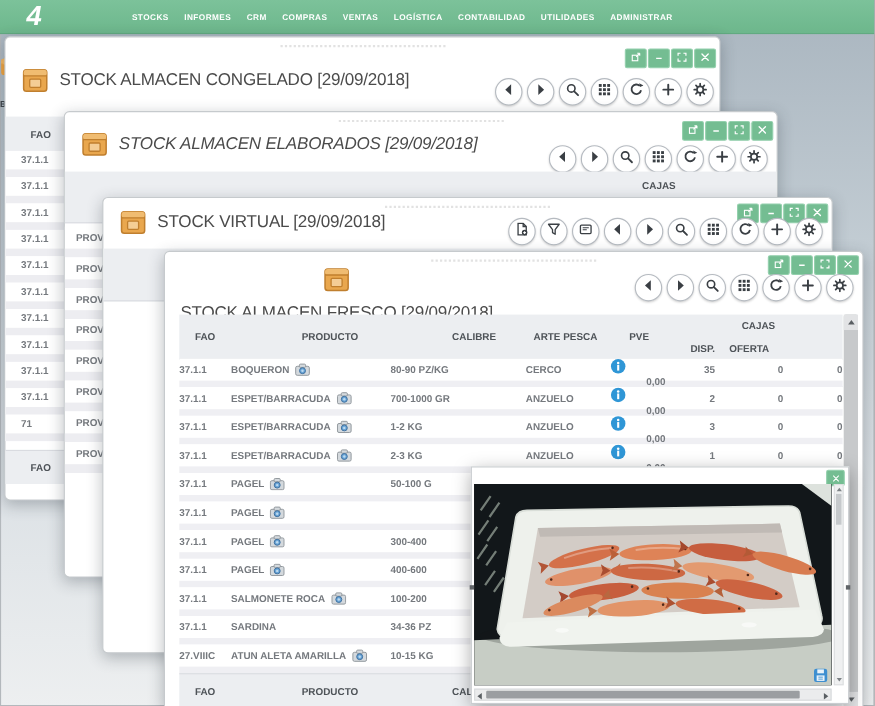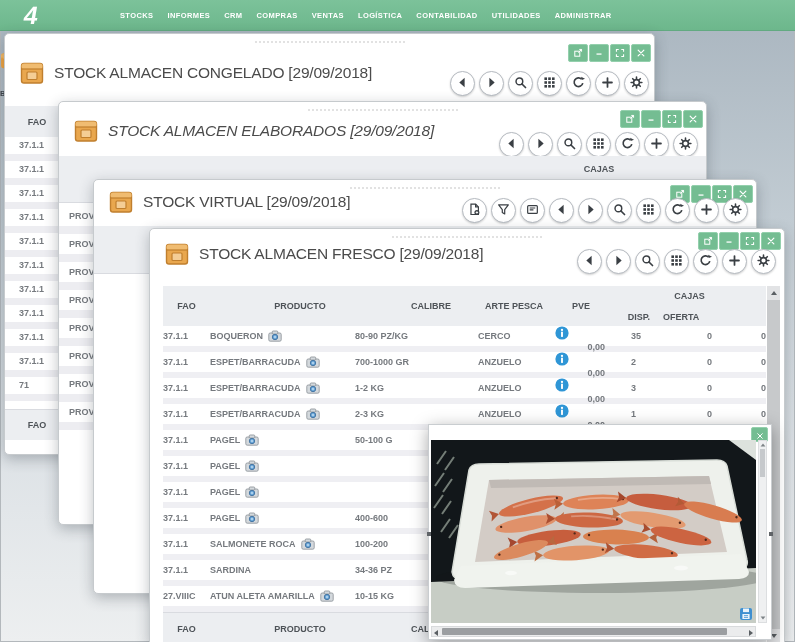--- a/index.html
+++ b/index.html
@@ -21,21 +21,21 @@
   
   .window{position:absolute;background:#fff;border:1px solid #c6cacd;border-radius:5px;
     box-shadow:0 4px 14px rgba(40,50,60,.30);}
   .w1{left:4px;top:33px;width:649px;height:420px;z-index:10;}
   .w2{left:58px;top:101px;width:647px;height:422px;z-index:11;}
   .w3{left:93px;top:179px;width:662px;height:413px;z-index:12;}
   .w4{left:149px;top:228px;width:634px;height:414px;z-index:13;border-radius:5px 5px 0 0;}
   .dots{position:absolute;top:7px;left:50%;transform:translateX(-50%);width:150px;height:0;
     border-top:2px dotted #e2e2e2;}
   .trow{position:absolute;left:14px;display:flex;align-items:center;gap:9px;}
-  .w1 .trow{top:26px;} .w2 .trow{top:16px;font-style:italic;} .w3 .trow{top:9px;} .w4 .trow{top:12px;}
+  .w1 .trow{top:26px;} .w2 .trow{top:16px;font-style:italic;} .w3 .trow{top:9px;} .w4 .trow{top:12px;flex-direction:column;}
   .wicon svg{width:26px;height:26px;display:block;}
   .wtitle{font-size:15.5px;color:#4b4b4b;letter-spacing:-.2px;white-space:nowrap;}
   .wctrls{position:absolute;display:flex;gap:1px;}
   .w1 .wctrls{top:10px;right:3px;} .w2 .wctrls{top:8px;right:3px;}
   .w3 .wctrls{top:5px;right:3px;}  .w4 .wctrls{top:3px;right:3px;}
   .wbtn{width:18px;height:16px;background:#74bd92;border:1px solid #94d0ad;border-radius:2px;
     display:flex;align-items:center;justify-content:center;cursor:pointer;}
   .wbtn svg{width:10px;height:10px;}
   .toolbar{position:absolute;display:flex;gap:4px;}
   .w1 .toolbar{top:37px;right:5px;} .w2 .toolbar{top:30px;right:8px;}
@@ -68,21 +68,21 @@
   .h-oferta{left:500px;width:49px;top:26px;text-align:left;}
   .h-vend{left:552px;width:51px;top:26px;text-align:right;margin-top:32px;}
   .w4 .rows{position:absolute;top:97px;left:13px;width:603px;}
   .r4{position:relative;height:26px;box-sizing:border-box;background:#fff;border-bottom:6px solid #efeff3;cursor:pointer;}
   .r4 .cell{position:absolute;top:0;height:20px;line-height:20px;font-size:9px;font-weight:bold;color:#75797e;white-space:nowrap;}
   .c-fao{left:0;width:45px;} .c-prod{left:47px;width:150px;display:flex;align-items:center;gap:5px;}
   .c-cal{left:192px;width:110px;} .c-arte{left:315px;width:80px;}
   .c-info{left:392px;width:14px;top:3px;height:14px;}
   .c-info svg{width:14px;height:14px;display:block;}
   .c-pve{left:406px;width:36px;text-align:right;margin-top:11px;}
-  .c-disp{left:468px;width:37px;}
+  .c-disp{left:450px;width:37px;text-align:right;}
   .c-oferta{left:500px;width:49px;text-align:right;}
   .c-vend{left:552px;width:51px;text-align:right;}
   .cam{display:inline-flex;} .cam svg{width:14px;height:12px;}
   .w4 .tfoot{top:383px;left:13px;width:603px;height:31px;border-top:1px solid #d9dbe0;}
   .f-fao{left:0;width:47px;top:11px;} .f-prod{left:87px;width:100px;top:11px;} .f-cal{left:218px;width:100px;top:11px;}
   
   .vscroll{position:absolute;top:57px;right:4px;width:13px;bottom:0;background:#c7c9cb;border-radius:2px;cursor:pointer;}
   .sbox{position:absolute;left:0;width:100%;height:14px;background:#e2e3e5;}
   .sbox.up{top:0;} .sbox.down{bottom:0;}
   .tri-up{width:0;height:0;border-left:3.5px solid transparent;border-right:3.5px solid transparent;
@@ -768,20 +768,21 @@
             <span>PAGEL</span>
             <i class="cam">
               <svg viewBox="0 0 14 12">
                 <rect x="0.8" y="3" width="12.4" height="8.2" rx="1.4" fill="#d4d9dd" stroke="#93999e" stroke-width="0.9"></rect>
                 <rect x="4.2" y="1" width="5.6" height="3" rx="1" fill="#d4d9dd" stroke="#93999e" stroke-width="0.9"></rect>
                 <circle cx="7" cy="7" r="2.7" fill="#6aa6d8" stroke="#3f6f9e" stroke-width="0.9"></circle>
                 <circle cx="7" cy="7" r="1.1" fill="#bcd9ef"></circle>
               </svg>
             </i>
           </span>
+          <span class="cell c-cal">300-400</span>
           <span class="cell c-arte"></span>
 
           <span class="cell c-pve"></span>
           <span class="cell c-disp"></span>
           <span class="cell c-oferta"></span>
           <span class="cell c-vend"></span>
         </div>
 
         <div class="r4">
           <span class="cell c-fao">37.1.1</span>

